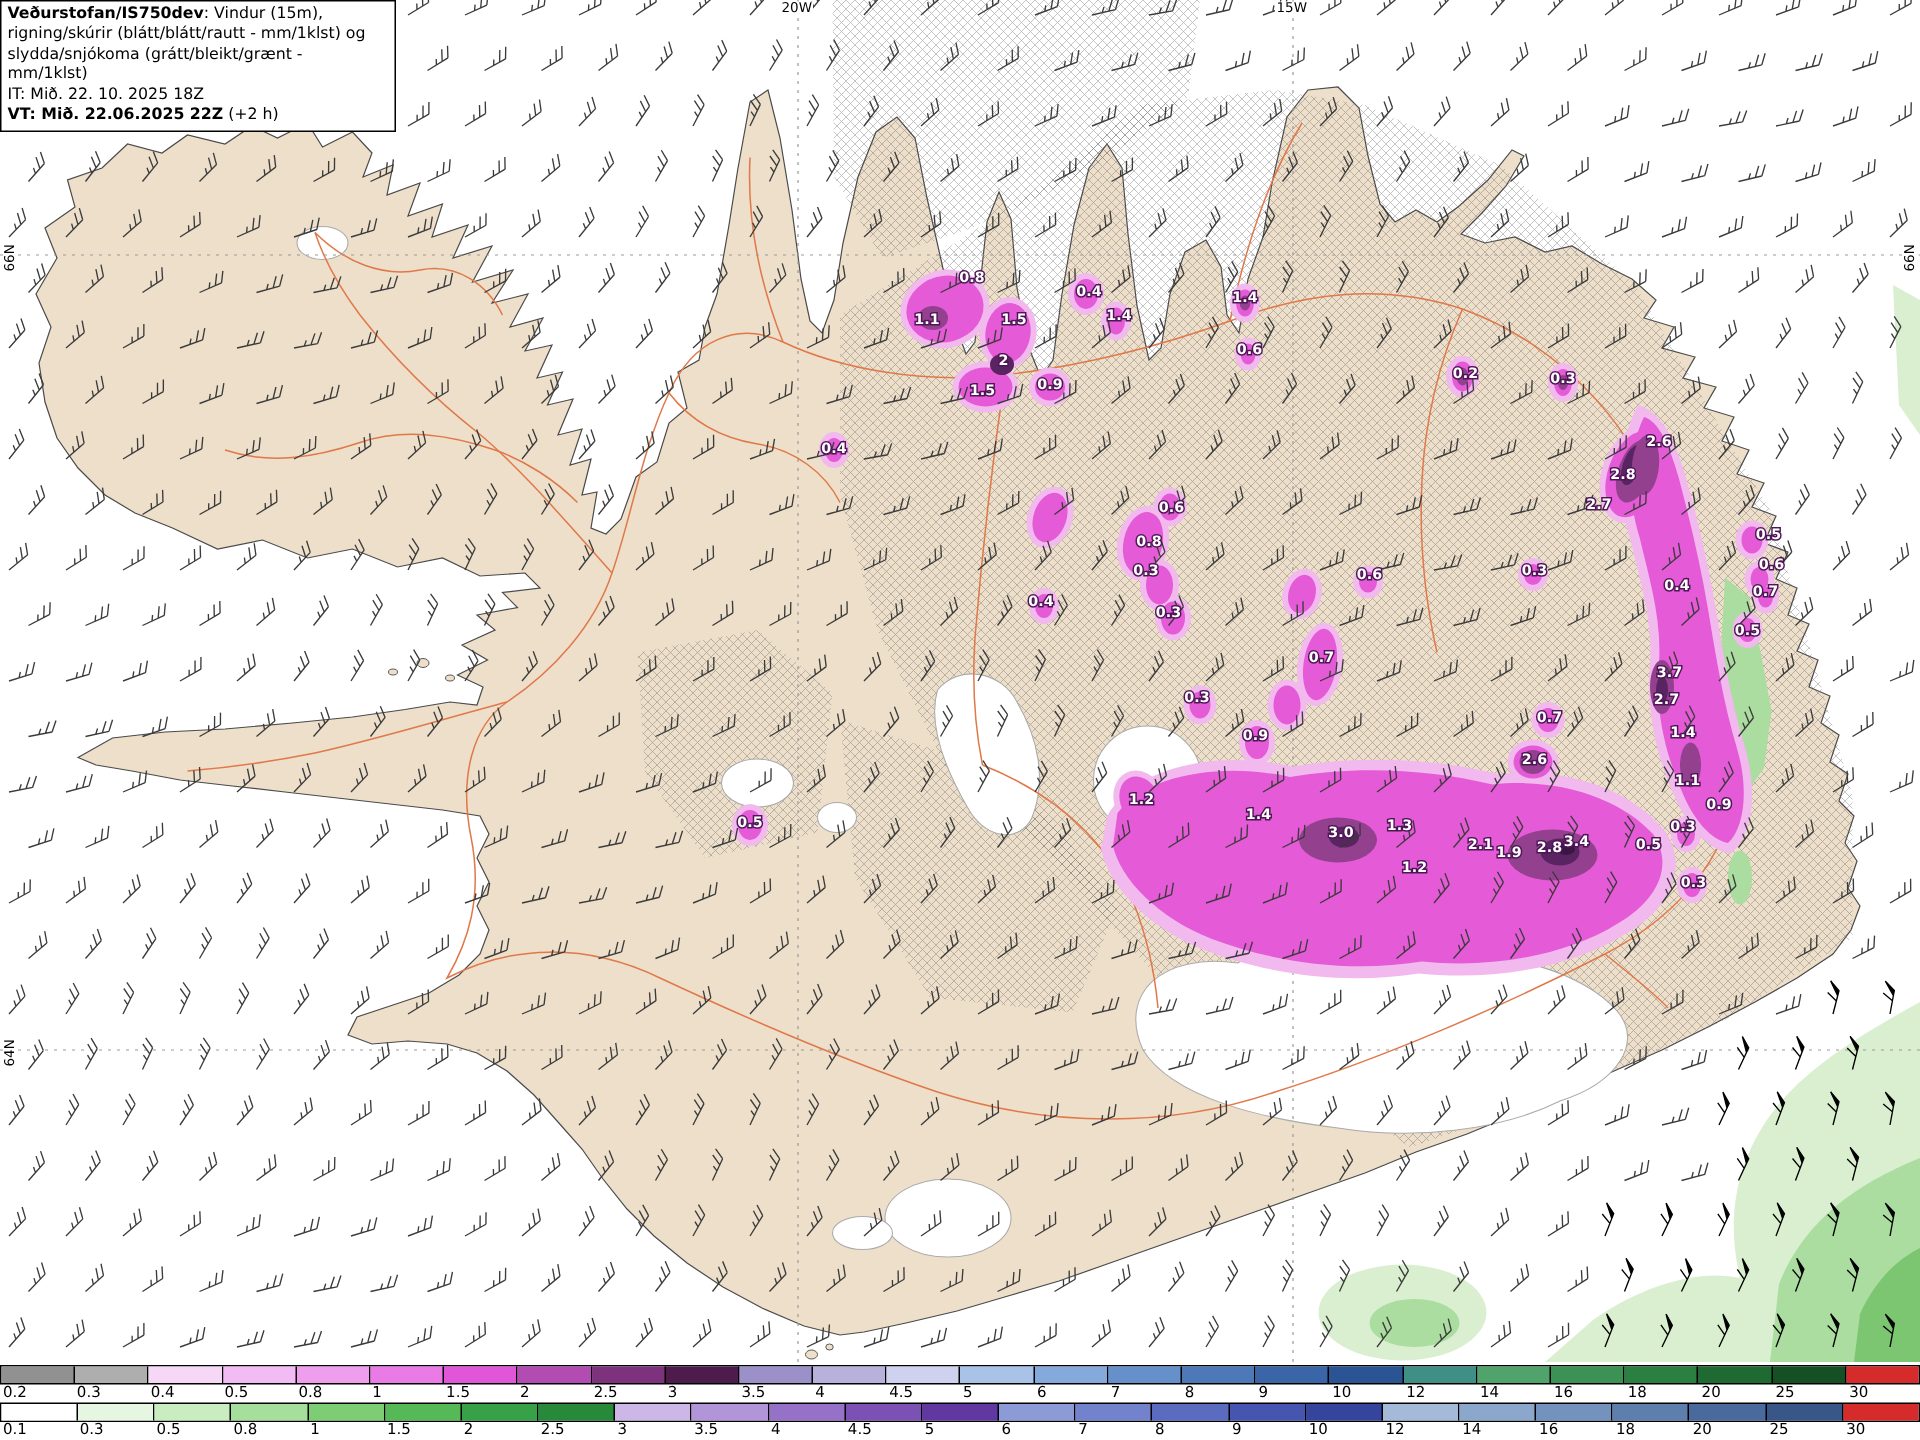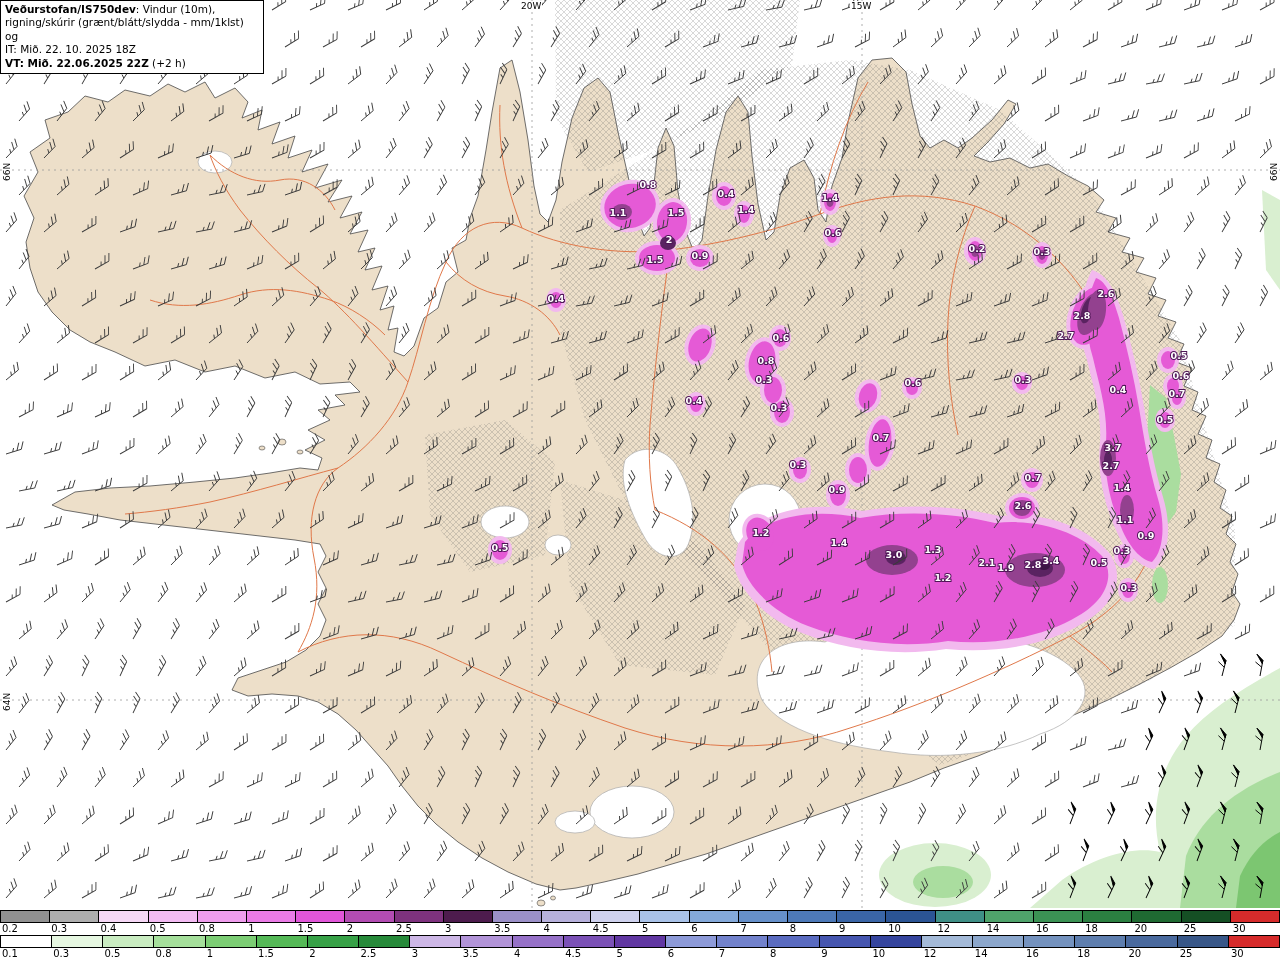--- a/index.html
+++ b/index.html
@@ -1104,22 +1104,23 @@
         <text x="1006" y="571" class="vlab">1.9</text>
         <text x="1033" y="568" class="vlab">2.8</text>
         <text x="1051" y="564" class="vlab">3.4</text>
         <text x="943" y="581" class="vlab">1.2</text>
         <text x="1099" y="566" class="vlab">0.5</text>
         <text x="1129" y="591" class="vlab">0.3</text>
       </g>
   </svg>
 
   <div class="legend-box">
-    <div><span class="b">Veðurstofan/IS750dev</span><span>: Vindur (10m),</span></div>
-    <div>rigning/skúrir (grænt/blátt/slydda - mm/1klst) og</div>
+    <div><span class="b">Veðurstofan/IS750dev</span><span>: Vindur (15m),</span></div>
+    <div>rigning/skúrir (blátt/blátt/rautt - mm/1klst) og</div>
+    <div>slydda/snjókoma (grátt/bleikt/grænt - mm/1klst)</div>
     <div>IT: Mið. 22. 10. 2025 18Z</div>
     <div><span class="b">VT: Mið. 22.06.2025 22Z</span><span> (+2 h)</span></div>
   </div>
 
   <div class="colorbars">
     <div class="band" id="band-0">
         <div class="seg" style="background: rgb(145, 145, 145);"></div>
         <div class="seg" style="background: rgb(174, 174, 174);"></div>
         <div class="seg" style="background: rgb(246, 216, 246);"></div>
         <div class="seg" style="background: rgb(243, 187, 243);"></div>

